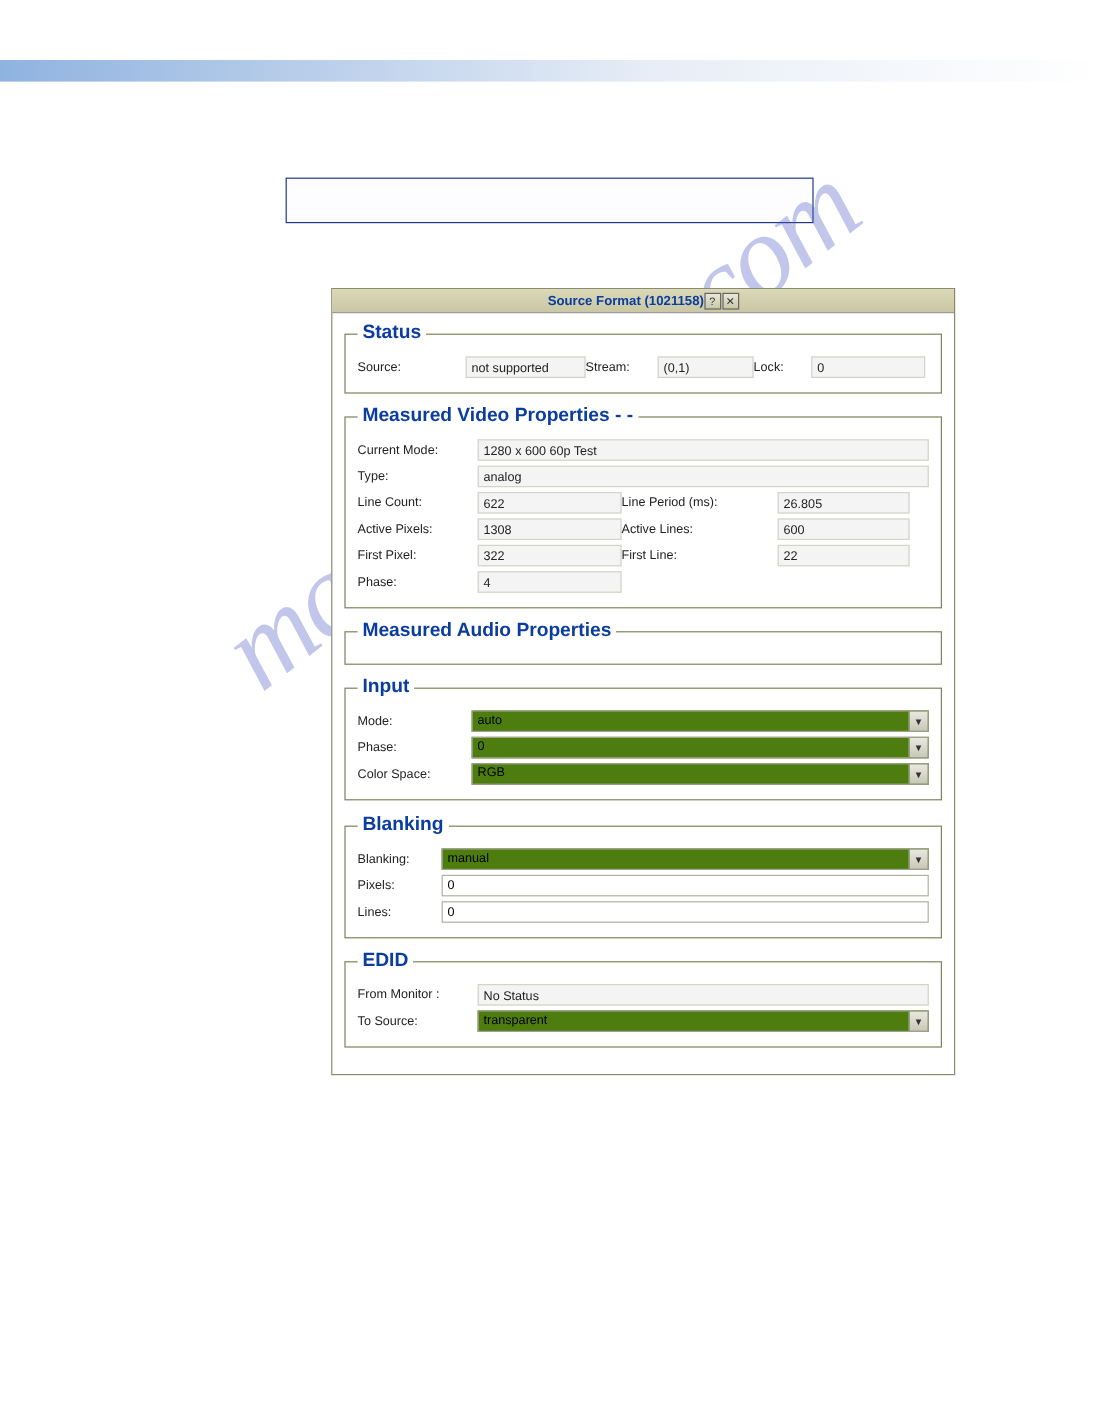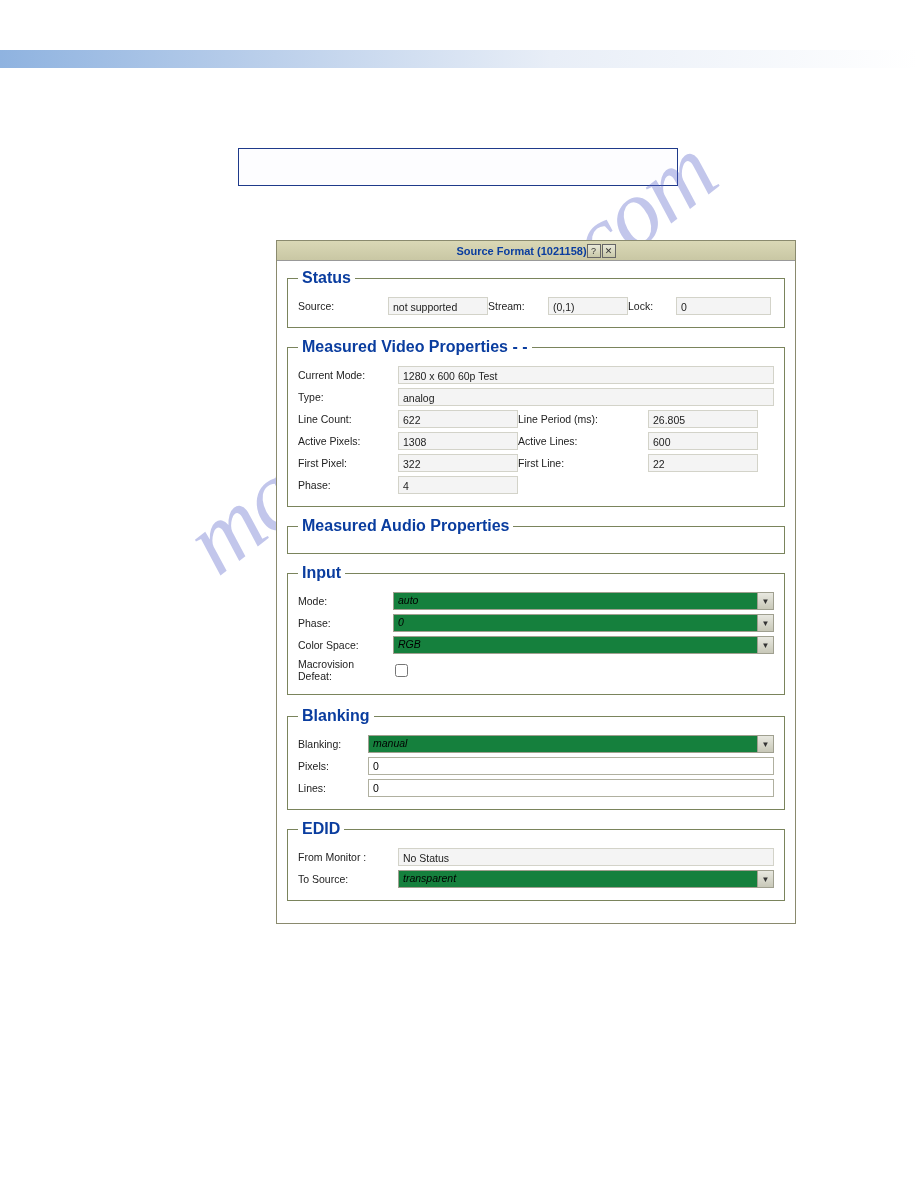--- a/index.html
+++ b/index.html
@@ -89,24 +89,23 @@
     }
     .val-input {
       background: #fff;
       border: 1px solid #b0b0a0;
       padding: 1px 4px;
       font-size: 10.5px;
       height: 18px;
     }
     .select-wrap {
       display: flex;
-      background: #15803d;
+      background: #4d7c0f;
       border: 1px solid #a0a090;
       height: 18px;
-      font-style: italic;
     }
     .select-wrap .sel-val {
       flex: 1;
       padding: 1px 4px;
       font-size: 10.5px;
     }
     .select-wrap .sel-btn {
       width: 16px;
       background: linear-gradient(to bottom,#e8e8e0,#c8c8b8);
       border-left: 1px solid #a0a090;
@@ -221,24 +220,20 @@
         </div>
         <div class="row">
           <div class="lbl" style="width:95px">Color Space:</div>
           <div class="select-wrap" style="flex:1">
             <div class="sel-val">RGB</div>
             <div class="sel-btn">
                 <span class="chev">▼</span>
               </div>
           </div>
         </div>
-        <div class="row">
-          <div class="lbl" style="width:95px">Macrovision Defeat:</div>
-          <input type="checkbox" style="margin-left: 2px;">
-        </div>
       </fieldset>
 
       <fieldset>
         <legend>Blanking</legend>
         <div class="row">
           <div class="lbl" style="width:70px">Blanking:</div>
           <div class="select-wrap" style="flex:1">
             <div class="sel-val">manual</div>
             <div class="sel-btn">
                 <span class="chev">▼</span>

